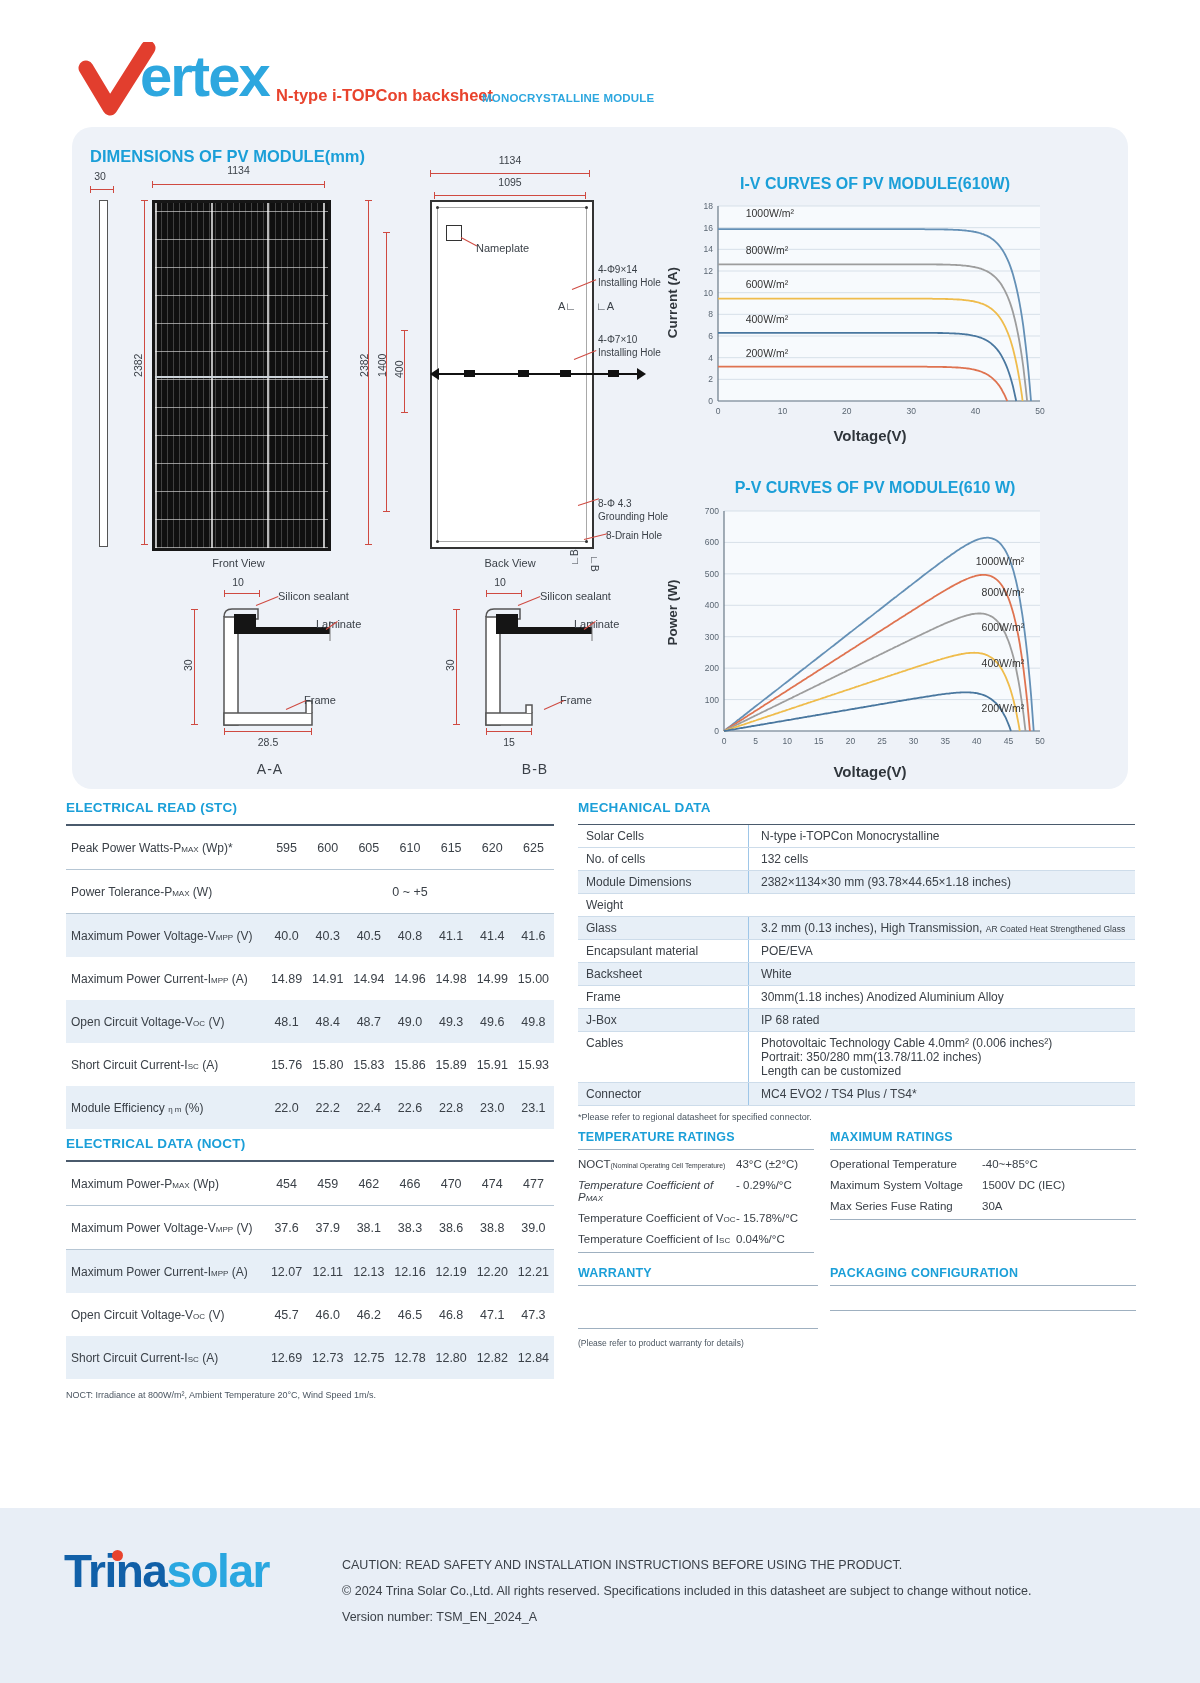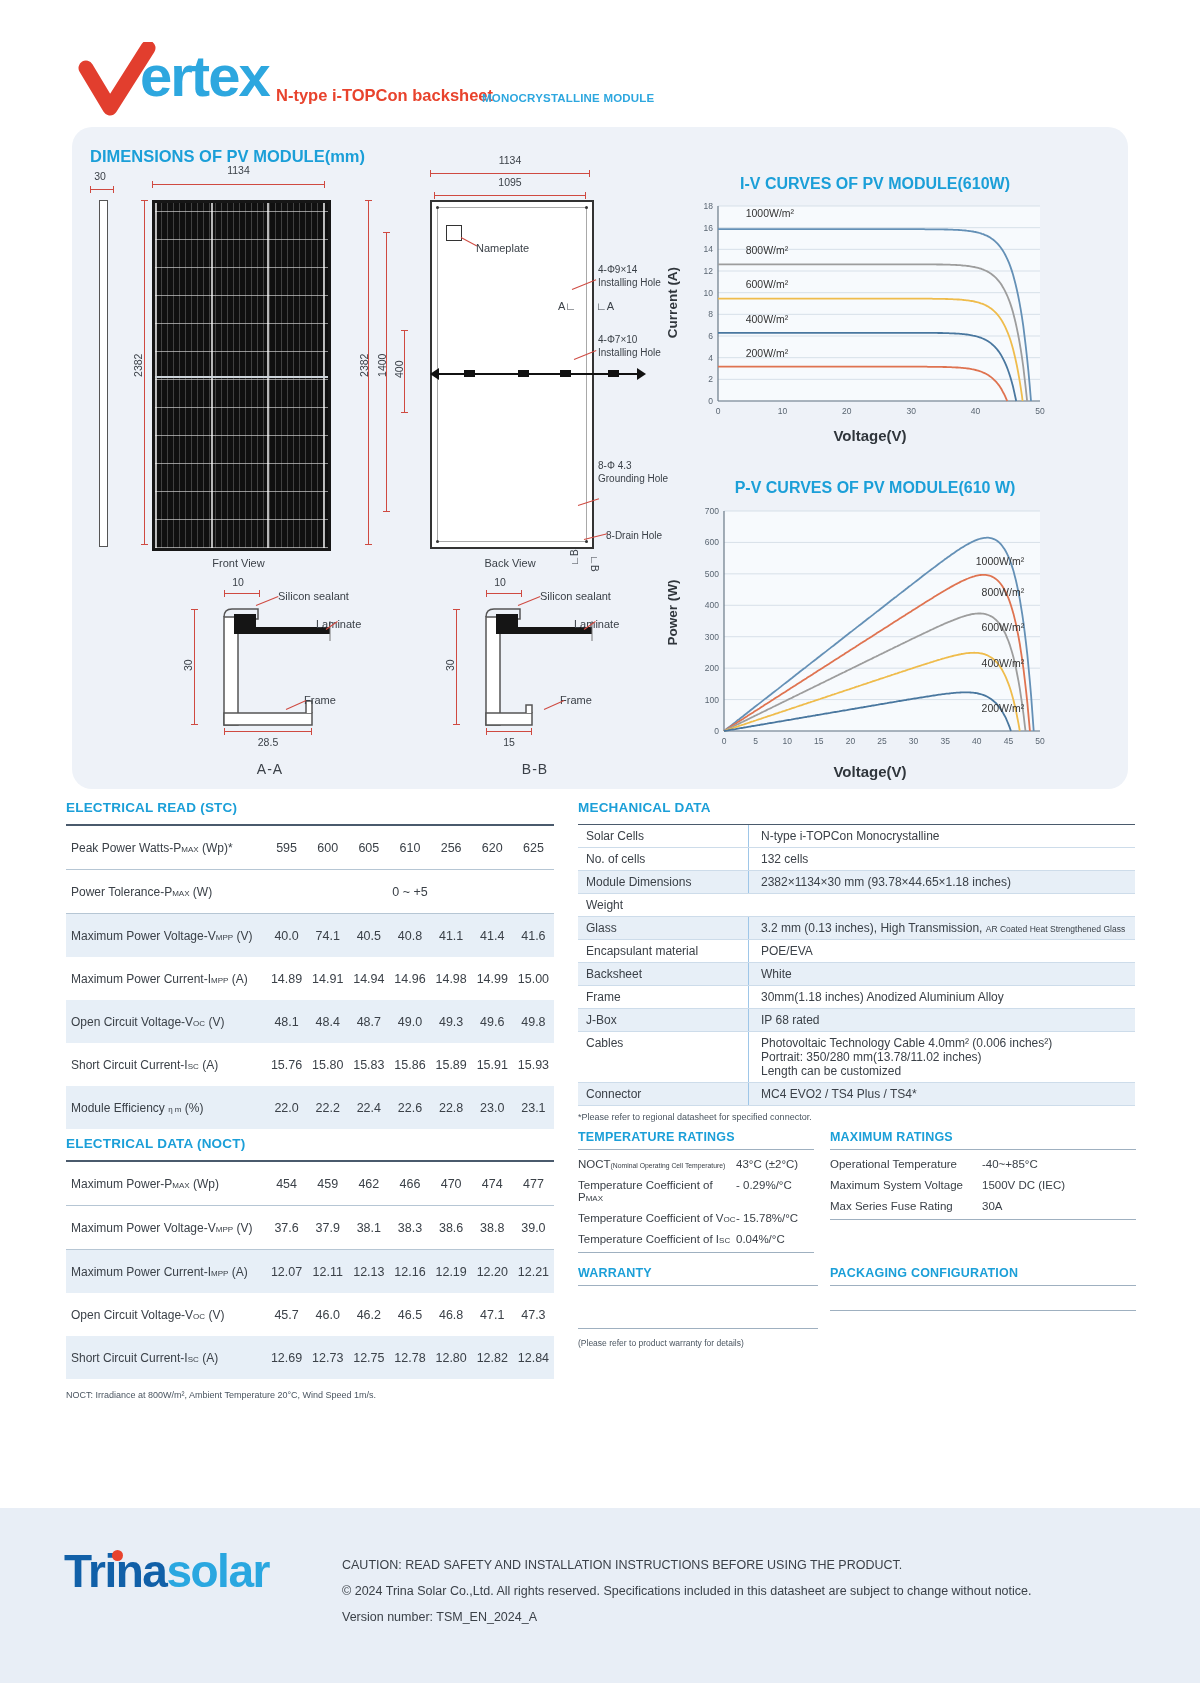--- a/index.html
+++ b/index.html
@@ -159,21 +159,21 @@
     <div class="arrowline">
       <div class="ah-l"></div>
       <div class="bar"></div>
       <div class="ah-r"></div>
       <div class="dash" style="left:32px;"></div>
       <div class="dash" style="left:86px;"></div>
       <div class="dash" style="left:128px;"></div>
       <div class="dash" style="left:176px;"></div>
     </div>
 
-    <div class="ann" style="left:526px;top:332px;">
+    <div class="ann" style="left:526px;top:370px;">
       <span>8-Φ 4.3</span>
       <span>Grounding Hole</span>
     </div>
     <div class="leader" style="left:506px;top:378px;width:22px;transform:rotate(-18deg);"></div>
 
     <div class="ann" style="left:534px;top:402px;">8-Drain Hole</div>
     <div class="leader" style="left:512px;top:412px;width:24px;transform:rotate(-14deg);"></div>
 
     <div class="ann" style="left:494px;top:424px;font-size:10px;transform:rotate(-90deg);">∟B</div>
     <div class="ann" style="left:514px;top:430px;font-size:10px;transform:rotate(90deg);">∟B</div>
@@ -322,35 +322,35 @@
     <div class="sec-title">ELECTRICAL READ (STC)</div>
     <div class="tbl">
       <div class="rows-top">
 
       <div class="trow">
           <div class="tlabel"><span>Peak Power Watts-P</span><span class="sub">MAX</span><span> (Wp)*</span></div>
           <div class="tval">595</div>
           <div class="tval">600</div>
           <div class="tval">605</div>
           <div class="tval">610</div>
-          <div class="tval">256</div>
+          <div class="tval">615</div>
           <div class="tval">620</div>
           <div class="tval">625</div>
         </div>
         </div>
       <div class="trow-tol">
         <div class="tlabel"><span>Power Tolerance-P</span><span class="sub">MAX</span><span> (W)</span></div>
         <div class="tol-val">0 ~ +5</div>
       </div>
       <div class="rows-alt">
 
       <div class="trow">
           <div class="tlabel"><span>Maximum Power Voltage-V</span><span class="sub">MPP</span><span> (V)</span></div>
           <div class="tval">40.0</div>
-          <div class="tval">74.1</div>
+          <div class="tval">40.3</div>
           <div class="tval">40.5</div>
           <div class="tval">40.8</div>
           <div class="tval">41.1</div>
           <div class="tval">41.4</div>
           <div class="tval">41.6</div>
         </div>
           <div class="trow">
           <div class="tlabel"><span>Maximum Power Current-I</span><span class="sub">MPP</span><span> (A)</span></div>
           <div class="tval">14.89</div>
           <div class="tval">14.91</div>
@@ -550,21 +550,21 @@
 
   <div class="kvblock" style="left:578px;top:1130px;width:236px;">
     <div class="kv-title">TEMPERATURE RATINGS</div>
     <div class="kvrows">
 
     <div class="kvrow">
         <div class="kvkey" style="width:158px;"><span>NOCT</span><span class="sub"></span><span class="ksmall">(Nominal Operating Cell Temperature)</span></div>
         <div class="kvval">43°C (±2°C)</div>
       </div>
         <div class="kvrow">
-        <div class="kvkey" style="width:158px;"><span>Temperature Coefficient of P</span><span class="sub">MAX</span><span class="ksmall"></span></div>
+        <div class="kvkey" style="width:158px;font-style:italic;"><span>Temperature Coefficient of P</span><span class="sub">MAX</span><span class="ksmall"></span></div>
         <div class="kvval">- 0.29%/°C</div>
       </div>
         <div class="kvrow">
         <div class="kvkey" style="width:158px;"><span>Temperature Coefficient of V</span><span class="sub">OC</span><span class="ksmall"></span></div>
         <div class="kvval">- 15.78%/°C</div>
       </div>
         <div class="kvrow">
         <div class="kvkey" style="width:158px;"><span>Temperature Coefficient of I</span><span class="sub">SC</span><span class="ksmall"></span></div>
         <div class="kvval">0.04%/°C</div>
       </div>

